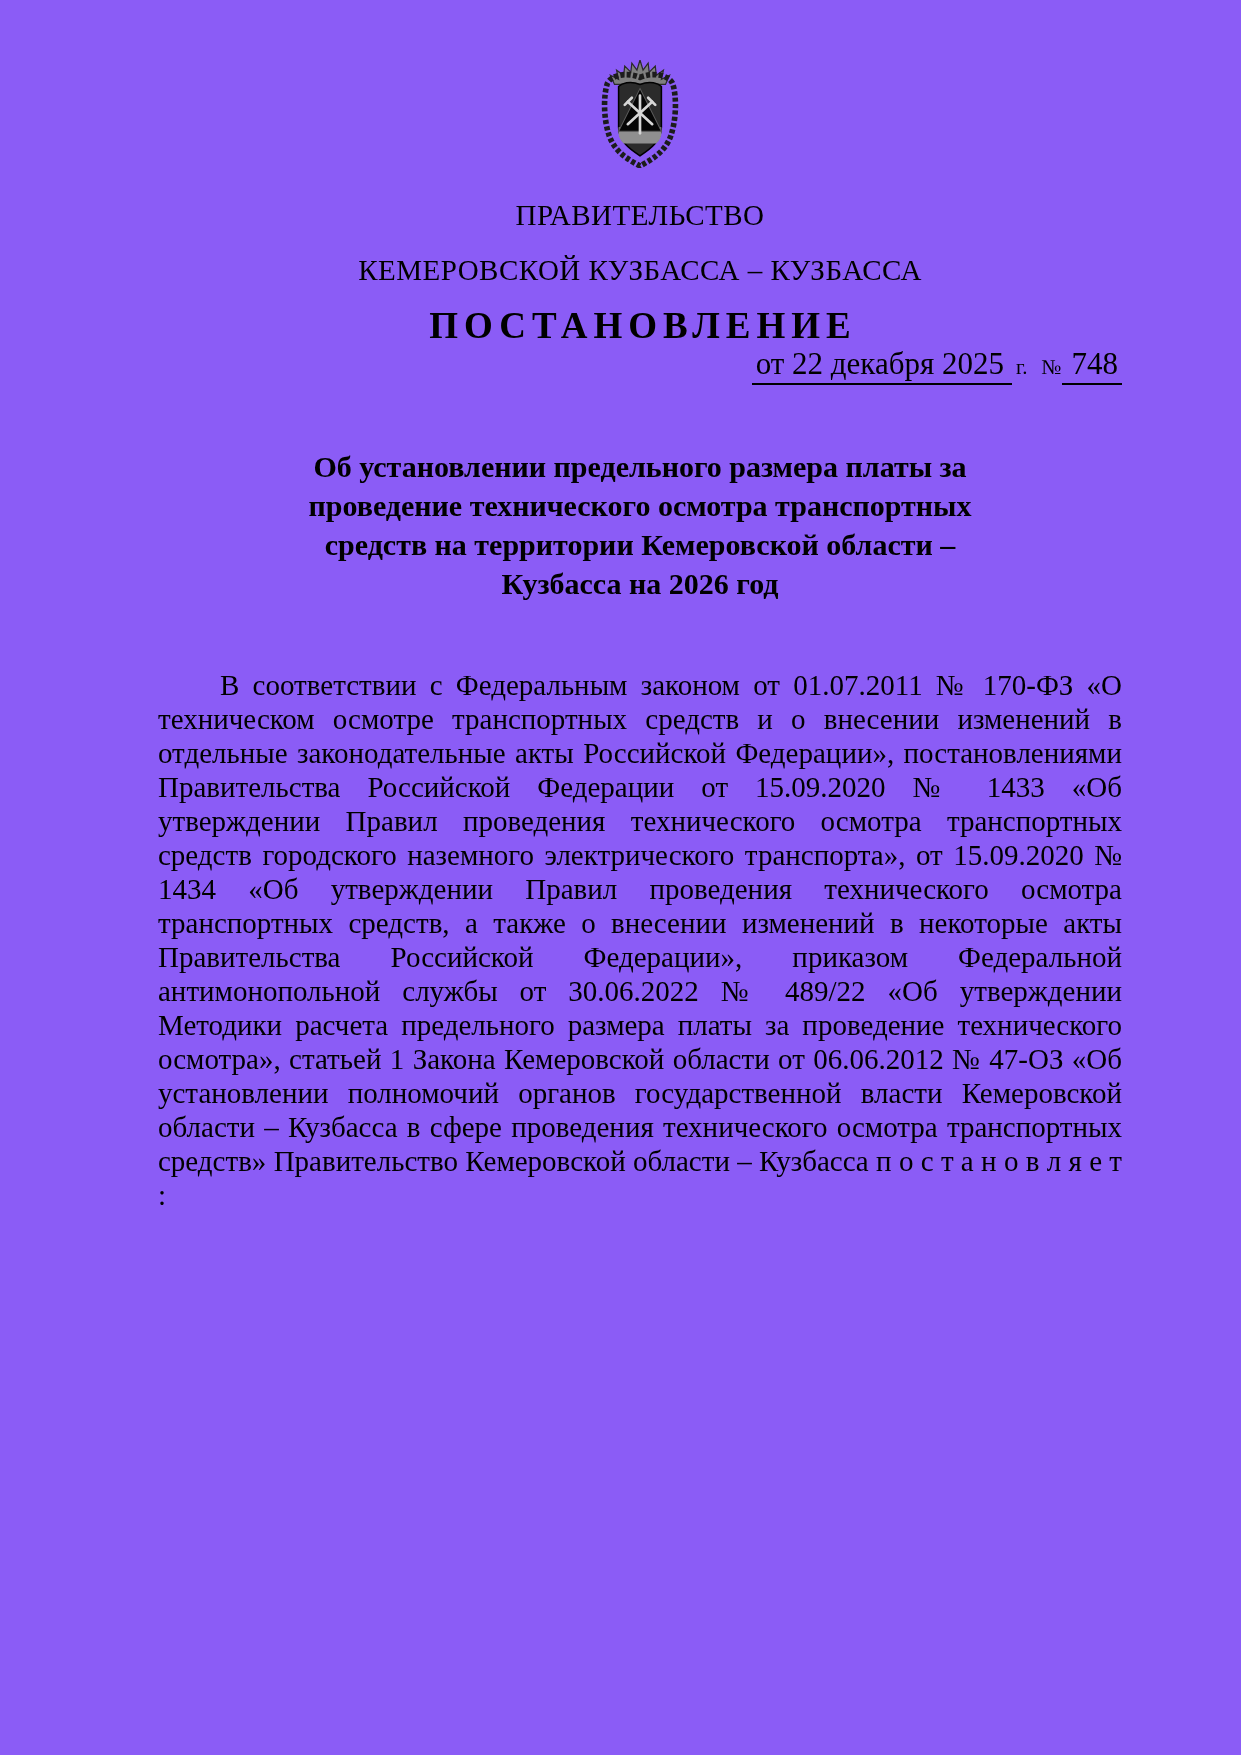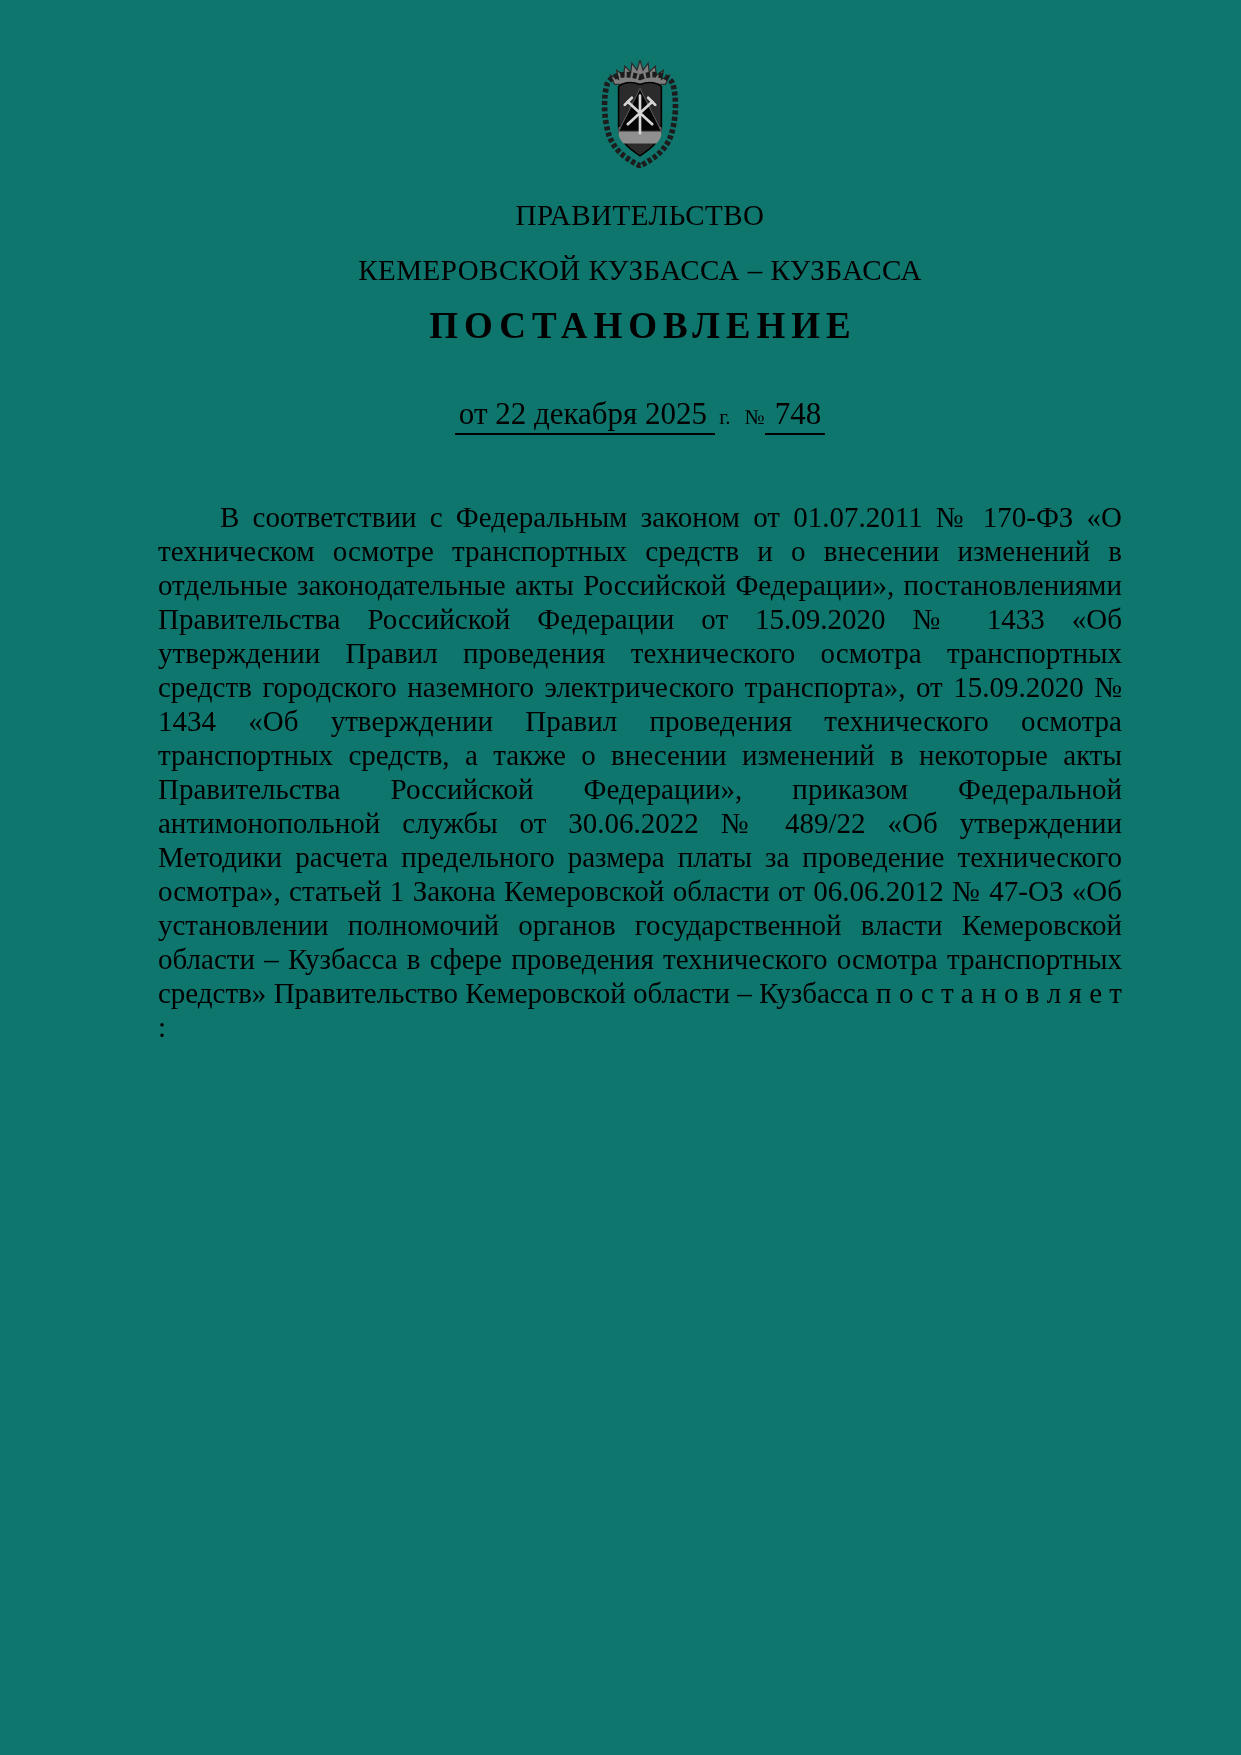--- a/index.html
+++ b/index.html
@@ -8,21 +8,21 @@
     height: 1755px;
     background: #ffffff;
     color: #000000;
     font-family: "Liberation Serif", "DejaVu Serif", serif;
     overflow: hidden;
   }
   .page {
     position: relative;
     width: 1241px;
     height: 1755px;
-    background: #0f766e;
+    background: #8b5cf6;
   }
   .content {
     position: relative;
     margin-left: 158px;
     width: 964px;
   }
   .emblem-wrap {
     padding-top: 60px;
     text-align: center;
   }
@@ -38,22 +38,21 @@
   .doc-type {
     text-align: center;
     font-weight: bold;
     font-size: 37px;
     letter-spacing: 6px;
     text-indent: 6px;
     margin-top: 19px;
     line-height: 40px;
   }
   .date-line {
-    text-align: center;
-    margin-top: 50px;
+    text-align: right;
     font-size: 31px;
     line-height: 36px;
     white-space: nowrap;
   }
   .date-line .u {
     display: inline-block;
     border-bottom: 2px solid #000;
   }
   .date-line .date-text { padding: 0 8px 1px 4px; }
   .date-line .doc-number { padding: 0 4px 1px 10px; }
@@ -116,19 +115,20 @@
     <div class="org-line org-line-1">ПРАВИТЕЛЬСТВО</div>
     <div class="org-line org-line-2">КЕМЕРОВСКОЙ КУЗБАССА – КУЗБАССА</div>
 
     <div class="doc-type">ПОСТАНОВЛЕНИЕ</div>
 
     <div class="date-line">
       <span class="u date-text">от 22 декабря 2025</span><span class="small g-label">г.</span><span class="small">№</span><span class="u doc-number">748</span>
     </div>
 
 
+    <div class="doc-title">Об установлении предельного размера платы за проведение технического осмотра транспортных средств на территории Кемеровской области – Кузбасса на 2026 год</div>
 
     <div class="body-text">
       <p>В соответствии с Федеральным законом от 01.07.2011 № 170-ФЗ «О техническом осмотре транспортных средств и о внесении изменений в отдельные законодательные акты Российской Федерации», постановлениями Правительства Российской Федерации от 15.09.2020 № 1433 «Об утверждении Правил проведения технического осмотра транспортных средств городского наземного электрического транспорта», от 15.09.2020 № 1434 «Об утверждении Правил проведения технического осмотра транспортных средств, а также о внесении изменений в некоторые акты Правительства Российской Федерации», приказом Федеральной антимонопольной службы от 30.06.2022 № 489/22 «Об утверждении Методики расчета предельного размера платы за проведение технического осмотра», статьей 1 Закона Кемеровской области от 06.06.2012 № 47-ОЗ «Об установлении полномочий органов государственной власти Кемеровской области – Кузбасса в сфере проведения технического осмотра транспортных средств» Правительство Кемеровской области – Кузбасса п о с т а н о в л я е т :</p>
     </div>
 
   </div>
 </div>
 
 </body></html>

